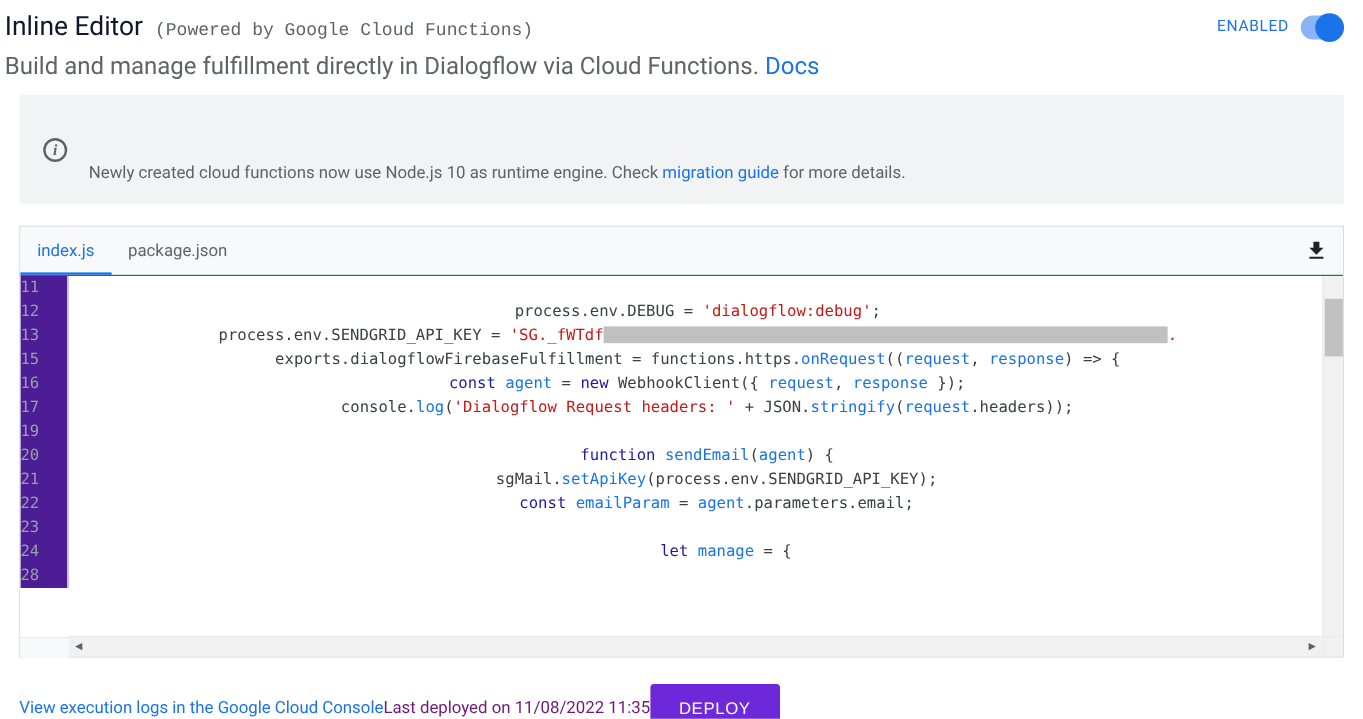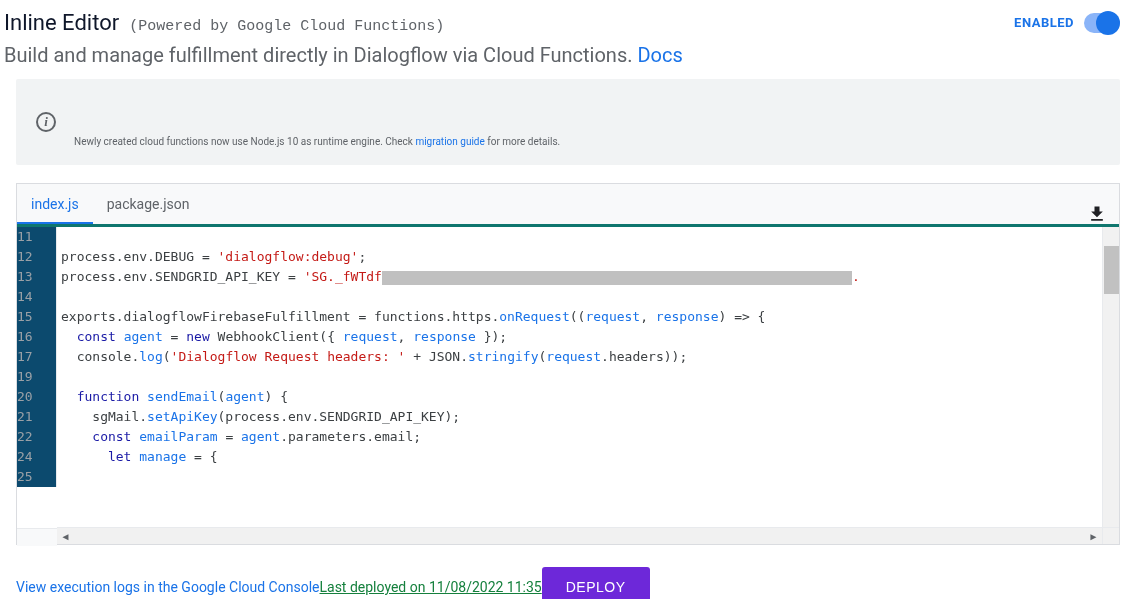--- a/index.html
+++ b/index.html
@@ -15,21 +15,21 @@
   .header {
     display: flex;
     align-items: center;
     justify-content: space-between;
     padding: 10px 16px 6px 4px;
   }
   .header-left { display: flex; align-items: baseline; gap: 10px; }
   .title { font-size: 22px; font-weight: 400; color: #0f172a; }
   .subtitle { font-size: 15px; color: #5f6368; font-family: Liberation Mono, monospace; }
   .header-right { display: flex; align-items: center; gap: 10px; }
-  .enabled-label { color: #1a73e8; font-size: 13px; font-weight: 700; letter-spacing: 0.5px; }
+  .enabled-label { color: #1a73e8; font-size: 13px; font-weight: 400; letter-spacing: 0.5px; }
   .toggle {
     width: 36px; height: 20px; border-radius: 10px;
     background: #8ab4f8; position: relative; cursor: pointer;
   }
   .toggle::after {
     content: ""; position: absolute; right: 0; top: -2px;
     width: 24px; height: 24px; border-radius: 50%;
     background: #1a73e8;
   }
   .desc-row { padding: 2px 4px 12px 4px; font-size: 20px; color: #5f6368; }
@@ -42,30 +42,30 @@
     gap: 18px;
     border-radius: 2px;
   }
   .info-icon {
     width: 20px; height: 20px; flex-shrink: 0;
     border: 2px solid #5f6368; border-radius: 50%;
     display: flex; align-items: center; justify-content: center;
     color: #5f6368; font-family: Georgia, serif; font-style: italic;
     font-size: 13px; font-weight: bold;
   }
-  .info-text { color: #5f6368; font-size: 10px; margin-top: 39px; }
+  .info-text { color: #5f6368; font-size: 14px; margin-top: 39px; }
   .info-text a { color: #1a73e8; text-decoration: none; cursor: pointer; }
   .editor-block {
     margin: 0 16px;
     border: 1px solid #dadce0;
   }
   .tabs-row {
-    display: flex; align-items: flex-end; justify-content: space-between;
+    display: flex; align-items: center; justify-content: space-between;
     background: #f8f9fa;
-    border-bottom: 3px solid #0f766e;
+    border-bottom: 1px solid #0f766e;
     padding: 0 12px 0 0;
   }
   .tabs { display: flex; }
   .tab {
     padding: 12px 14px 10px 14px;
     font-size: 14px; color: #5f6368;
     cursor: pointer; border-bottom: 2px solid transparent;
   }
   .tab.active { color: #1a73e8; border-bottom-color: #1a73e8; }
   .download-icon {
@@ -79,25 +79,25 @@
     font-size: 13px;
     line-height: 20px;
     height: 300px;
     overflow: hidden;
     position: relative;
     background: #fff;
   }
   .code-line { display: flex; white-space: pre; }
   .gutter {
     width: 40px; text-align: right; padding-right: 24px;
-    color: #9aa0a6; background: #0c4a6e;
+    color: #9aa0a6; background: #4c1d95;
     border-right: 1px solid #e8eaed;
     user-select: none; flex-shrink: 0;
   }
-  .code { padding-left: 4px; flex: 1; }
+  .code { padding-left: 4px; flex: 1; text-align: center; }
   .tok-str { color: #c41a16; }
   .tok-kw { color: #1a1aa6; }
   .tok-ident { color: #1a73e8; }
   .tok-prop { color: #1a73e8; }
   .redact {
     display: inline-block; background: #c0c0c0;
     width: 470px; height: 14px; vertical-align: middle;
   }
   .vscroll {
     width: 17px; background: #f1f1f1; border-left: 1px solid #e8eaed;
@@ -125,21 +125,21 @@
   }
   .hscroll-left { left: 0; }
   .hscroll-right { right: 0; }
   .hscroll-corner { width: 17px; height: 17px; background: #f1f1f1; border-top: 1px solid #e8eaed; border-left: 1px solid #e8eaed; }
   .footer {
     display: flex; align-items: center; 
     padding: 22px 16px 10px 4px;
     margin-left: 12px;
   }
   .footer-link { color: #1a73e8; text-decoration: none; cursor: pointer; font-size: 14px; }
-  .footer-center { color: #15803d; font-size: 14px; text-decoration: underline; }
+  .footer-center { color: #701a75; font-size: 14px; }
   .deploy-btn {
     background: #6d28d9; color: #fff; border: none;
     padding: 12px 24px; font-size: 14px; font-weight: 500;
     letter-spacing: 0.5px; border-radius: 3px; cursor: pointer;
   }
 </style>
 </head>
 <body>
 
 <div class="header">
@@ -174,30 +174,30 @@
       <svg viewBox="0 0 24 24">
           <path d="M5 20h14v-2H5v2zM19 9h-4V3H9v6H5l7 7 7-7z"></path>
         </svg>
     </div>
   </div>
   <div class="code-wrap">
     <div class="code-area" id="code-area">
         <div class="code-line"><div class="gutter">11</div><div class="code"></div></div>
         <div class="code-line"><div class="gutter">12</div><div class="code">process.env.DEBUG = <span class="tok-str">'dialogflow:debug'</span>;</div></div>
         <div class="code-line"><div class="gutter">13</div><div class="code">process.env.SENDGRID_API_KEY = <span class="tok-str">'SG._fWTdf</span><span class="redact"></span><span class="tok-str">.</span></div></div>
-        <div class="code-line"><div class="gutter">14</div><div class="code"></div></div>
         <div class="code-line"><div class="gutter">15</div><div class="code">exports.dialogflowFirebaseFulfillment = functions.https.<span class="tok-prop">onRequest</span>((<span class="tok-ident">request</span>, <span class="tok-ident">response</span>) =&gt; {</div></div>
         <div class="code-line"><div class="gutter">16</div><div class="code">  <span class="tok-kw">const</span> <span class="tok-ident">agent</span> = <span class="tok-kw">new</span> WebhookClient({ <span class="tok-ident">request</span>, <span class="tok-ident">response</span> });</div></div>
         <div class="code-line"><div class="gutter">17</div><div class="code">  console.<span class="tok-prop">log</span>(<span class="tok-str">'Dialogflow Request headers: '</span> + JSON.<span class="tok-prop">stringify</span>(<span class="tok-ident">request</span>.headers));</div></div>
         <div class="code-line"><div class="gutter">19</div><div class="code"></div></div>
         <div class="code-line"><div class="gutter">20</div><div class="code">  <span class="tok-kw">function</span> <span class="tok-ident">sendEmail</span>(<span class="tok-ident">agent</span>) {</div></div>
         <div class="code-line"><div class="gutter">21</div><div class="code">    sgMail.<span class="tok-prop">setApiKey</span>(process.env.SENDGRID_API_KEY);</div></div>
         <div class="code-line"><div class="gutter">22</div><div class="code">    <span class="tok-kw">const</span> <span class="tok-ident">emailParam</span> = <span class="tok-ident">agent</span>.parameters.email;</div></div>
+        <div class="code-line"><div class="gutter">23</div><div class="code"></div></div>
         <div class="code-line"><div class="gutter">24</div><div class="code">      <span class="tok-kw">let</span> <span class="tok-ident">manage</span> = {</div></div>
-        <div class="code-line"><div class="gutter">25</div><div class="code"></div></div>
+        <div class="code-line"><div class="gutter">28</div><div class="code"></div></div>
       </div>
     <div class="vscroll">
       <div class="vscroll-thumb"></div>
     </div>
   </div>
   <div class="hscroll-row">
     <div class="hscroll">
       <div class="hscroll-left">◄</div>
       <div class="hscroll-right">►</div>
     </div>

